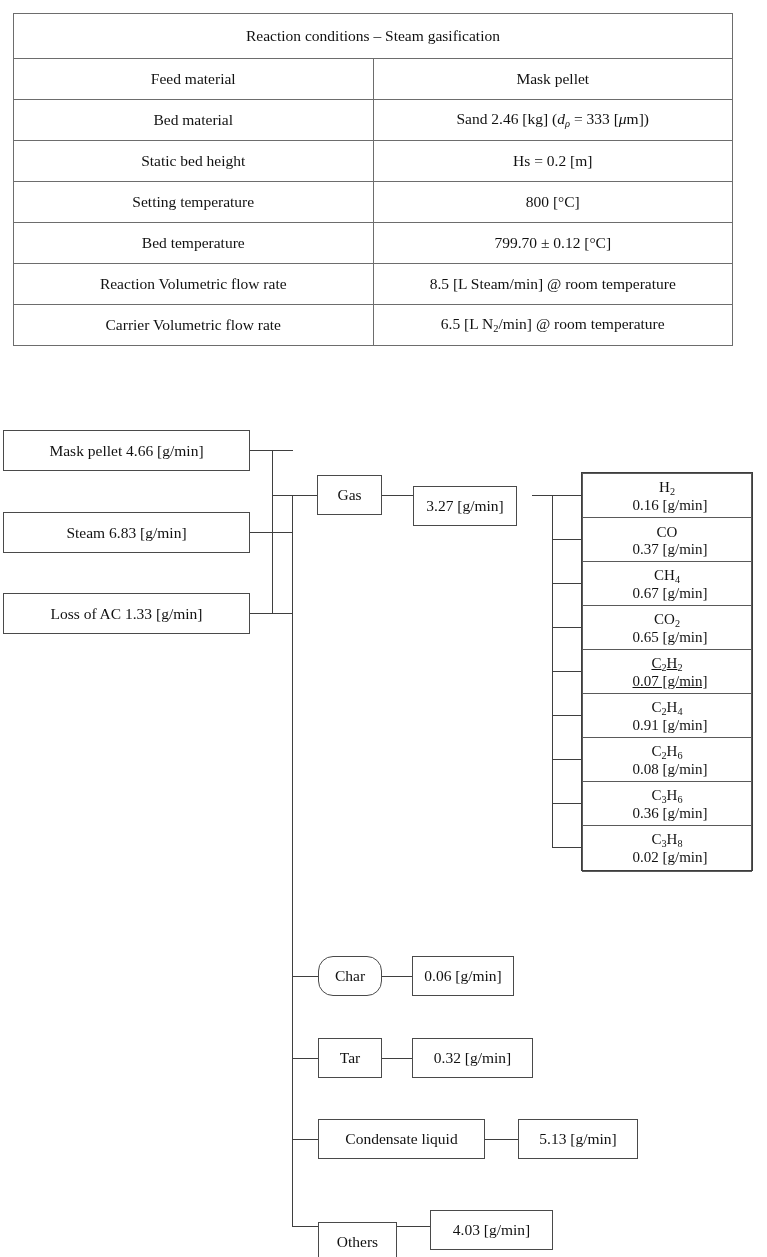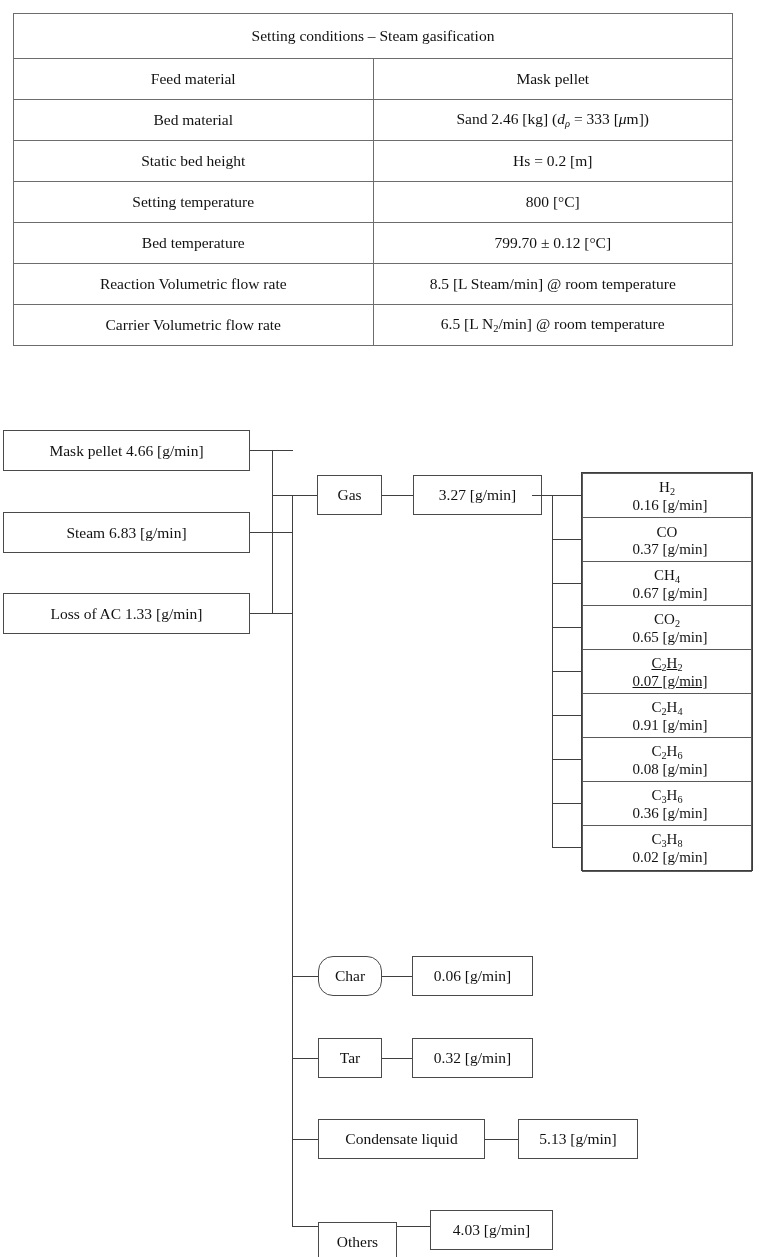--- a/index.html
+++ b/index.html
@@ -54,21 +54,21 @@
   .ln{position:absolute;background:#3f3f3f;}
   .lh{height:1.4px;}
   .lv{width:1.4px;}
 </style>
 </head>
 <body>
 
 <table class="cond-table">
   <tbody>
     <tr>
-      <td class="title" colspan="2">Setting conditions – Steam gasification</td>
+      <td class="title" colspan="2">Reaction conditions – Steam gasification</td>
     </tr>
     <tr>
       <td class="k">Feed material</td>
       <td>Mask pellet</td>
     </tr>
     <tr>
       <td class="k">Bed material</td>
       <td>Sand 2.46 [kg] (<span class="ital">d</span><sub class="ital">ρ</sub> = 333 [<span class="ital">μ</span>m])</td>
     </tr>
     <tr>
@@ -103,21 +103,21 @@
   <div class="ln lh" style="left:250px;top:450px;width:43px;"></div>
   <div class="ln lh" style="left:250px;top:532px;width:43px;"></div>
   <div class="ln lh" style="left:250px;top:613px;width:43px;"></div>
   <div class="ln lv" style="left:272px;top:450px;height:164px;"></div>
   <div class="ln lh" style="left:272px;top:495px;width:46px;"></div>
 
   <div class="ln lv" style="left:292px;top:495px;height:732px;"></div>
 
   <div class="bx" style="left:317px;top:475px;width:65px;height:40px;">Gas</div>
   <div class="ln lh" style="left:382px;top:495px;width:31px;"></div>
-  <div class="bx" style="left:413px;top:475px;width:129px;height:40px;">3.27 [g/min]</div>
+  <div class="bx" style="left:413px;top:486px;width:104px;height:40px;">3.27 [g/min]</div>
 
   <div class="ln lh" style="left:532px;top:495px;width:21px;"></div>
   <div class="ln lv" style="left:552px;top:495px;height:353px;"></div>
 
   <div class="ln lh" style="left:552px;top:495px;width:31px;"></div>
   <div class="ln lh" style="left:552px;top:539px;width:31px;"></div>
   <div class="ln lh" style="left:552px;top:583px;width:31px;"></div>
   <div class="ln lh" style="left:552px;top:627px;width:31px;"></div>
   <div class="ln lh" style="left:552px;top:671px;width:31px;"></div>
   <div class="ln lh" style="left:552px;top:715px;width:31px;"></div>
@@ -159,21 +159,21 @@
   </div>
   <div class="sp" style="top:825px;">
     <span>C<sub>3</sub>H<sub>8</sub></span>
     <span style="margin-left:6px;">0.02 [g/min]</span>
   </div>
   <div class="spframe"></div>
 
   <div class="ln lh" style="left:292px;top:976px;width:26px;"></div>
   <div class="bx" style="left:318px;top:956px;width:64px;height:40px;border-radius:15px;">Char</div>
   <div class="ln lh" style="left:382px;top:976px;width:30px;"></div>
-  <div class="bx" style="left:412px;top:956px;width:121px;height:40px;">0.06 [g/min]</div>
+  <div class="bx" style="left:412px;top:956px;width:102px;height:40px;">0.06 [g/min]</div>
 
   <div class="ln lh" style="left:292px;top:1058px;width:26px;"></div>
   <div class="bx" style="left:318px;top:1038px;width:64px;height:40px;">Tar</div>
   <div class="ln lh" style="left:382px;top:1058px;width:30px;"></div>
   <div class="bx" style="left:412px;top:1038px;width:121px;height:40px;">0.32 [g/min]</div>
 
   <div class="ln lh" style="left:292px;top:1139px;width:26px;"></div>
   <div class="bx" style="left:318px;top:1119px;width:167px;height:40px;">Condensate liquid</div>
   <div class="ln lh" style="left:485px;top:1139px;width:33px;"></div>
   <div class="bx" style="left:518px;top:1119px;width:120px;height:40px;">5.13 [g/min]</div>

